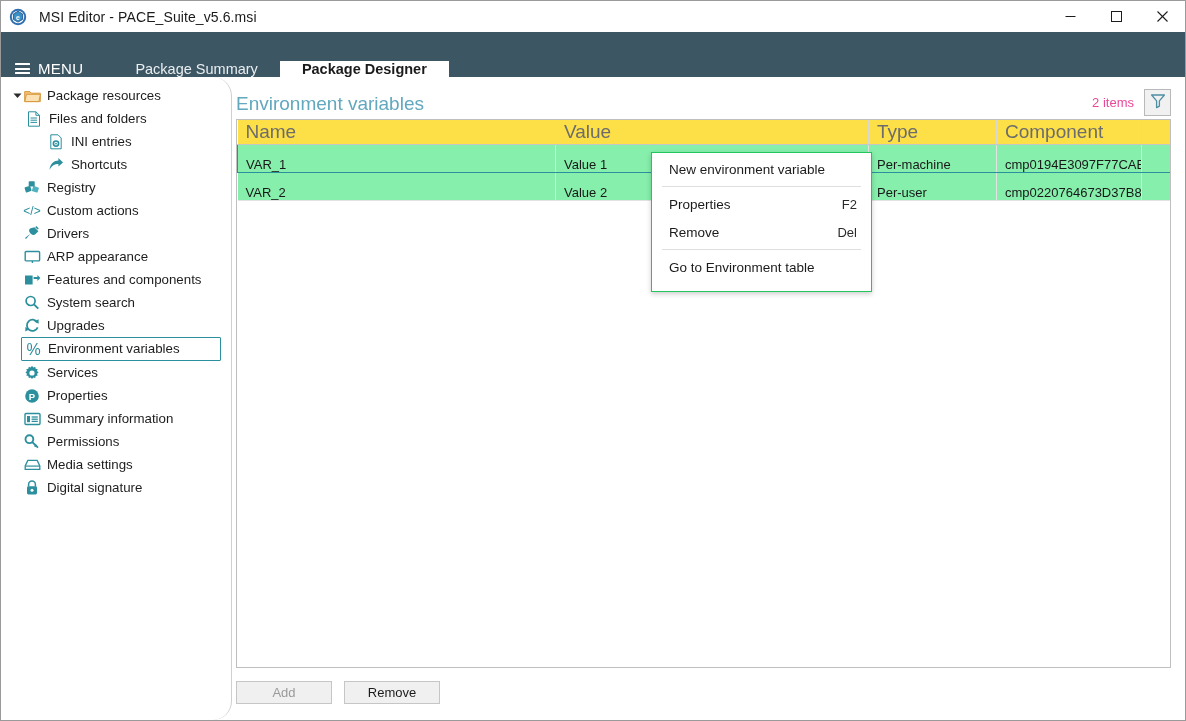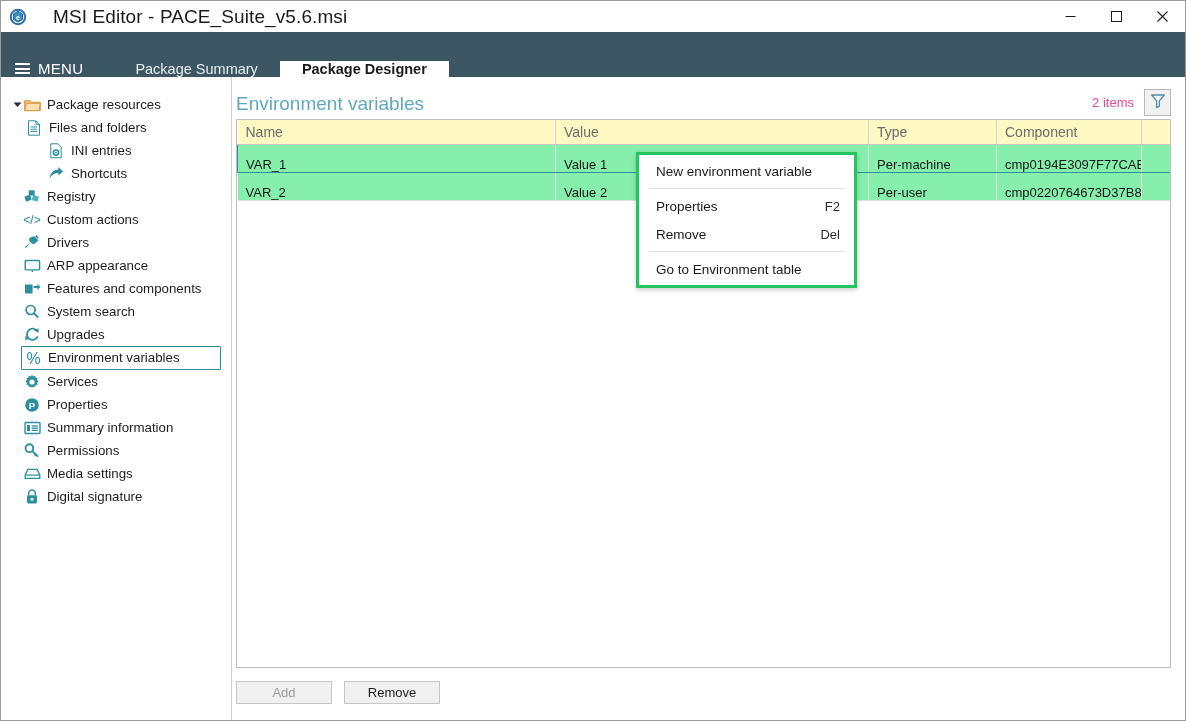--- a/index.html
+++ b/index.html
@@ -33,22 +33,22 @@
     flex: 0 0 auto;
     position: relative;
   }
   .app-icon {
     width: 18px; height: 18px;
     margin-left: 8px;
     flex: 0 0 auto;
     position: relative;
   }
   .title-text {
-    margin-left: 26px;
-    font-size: 19px;
+    margin-left: 12px;
+    font-size: 14px;
     color: #1b1b1b;
     letter-spacing: .1px;
     white-space: nowrap;
   }
   .win-controls {
     position: absolute;
     right: 0; top: 0;
     height: 31px;
     display: flex;
   }
@@ -107,23 +107,24 @@
     min-height: 0;
     background: #ffffff;
   }
 
   
   .sidebar {
     width: 231px;
     flex: 0 0 231px;
     background: #ffffff;
     border-right: 1px solid #cfcfcf;
-    padding-top: 16px;
+    padding-top: 7px;
     box-sizing: border-box;
     overflow: hidden;
+    border-radius: 19px;
   }
   .tree-item {
     display: flex;
     align-items: center;
     height: 23px;
     font-size: 13.3px;
     color: #1d1d1d;
     white-space: nowrap;
     box-sizing: border-box;
     margin-bottom: 0px;
@@ -207,29 +208,29 @@
     box-sizing: border-box;
     margin-bottom: 0;
   }
   table.grid {
     border-collapse: collapse;
     width: 100%;
     table-layout: fixed;
     font-size: 13px;
   }
   table.grid th {
-    background: #fef9c3;
+    background: #fde047;
     color: #6c6c6c;
     font-weight: normal;
     text-align: left;
     height: 24px;
     padding: 0 0 0 8px;
     border-right: 1px solid #d6d6d6;
     border-bottom: 1px solid #c6c6c6;
-    font-size: 14px;
+    font-size: 19px;
     box-sizing: border-box;
     overflow: hidden;
     white-space: nowrap;
   }
   table.grid td {
     height: 21px;
     padding: 12px 0 0 8px;
     border-right: 1px solid #e2e2e2;
     border-bottom: 1px solid #e2e2e2;
     color: #181818;
@@ -259,27 +260,27 @@
     font-size: 13px;
     color: #1b1b1b;
     display: flex; align-items: center; justify-content: center;
     box-sizing: border-box;
   }
   .btn.disabled { color: #9a9a9a; }
 
   
   .ctx-menu {
     position: absolute;
-    left: 635px;
+    left: 650px;
     top: 151px;
     width: 221px;
     background: #ffffff;
-    border: 3px solid #22c55e;
+    border: 1px solid #22c55e;
     box-shadow: 0 2px 5px rgba(0,0,0,.20);
-    padding: 2px 0 2px 0;
+    padding: 2px 0 10px 0;
     z-index: 50;
     box-sizing: border-box;
   }
   .ctx-item {
     display: flex;
     align-items: center;
     height: 28px;
     padding: 0 14px 0 17px;
     font-size: 13.5px;
     color: #1b1b1b;

